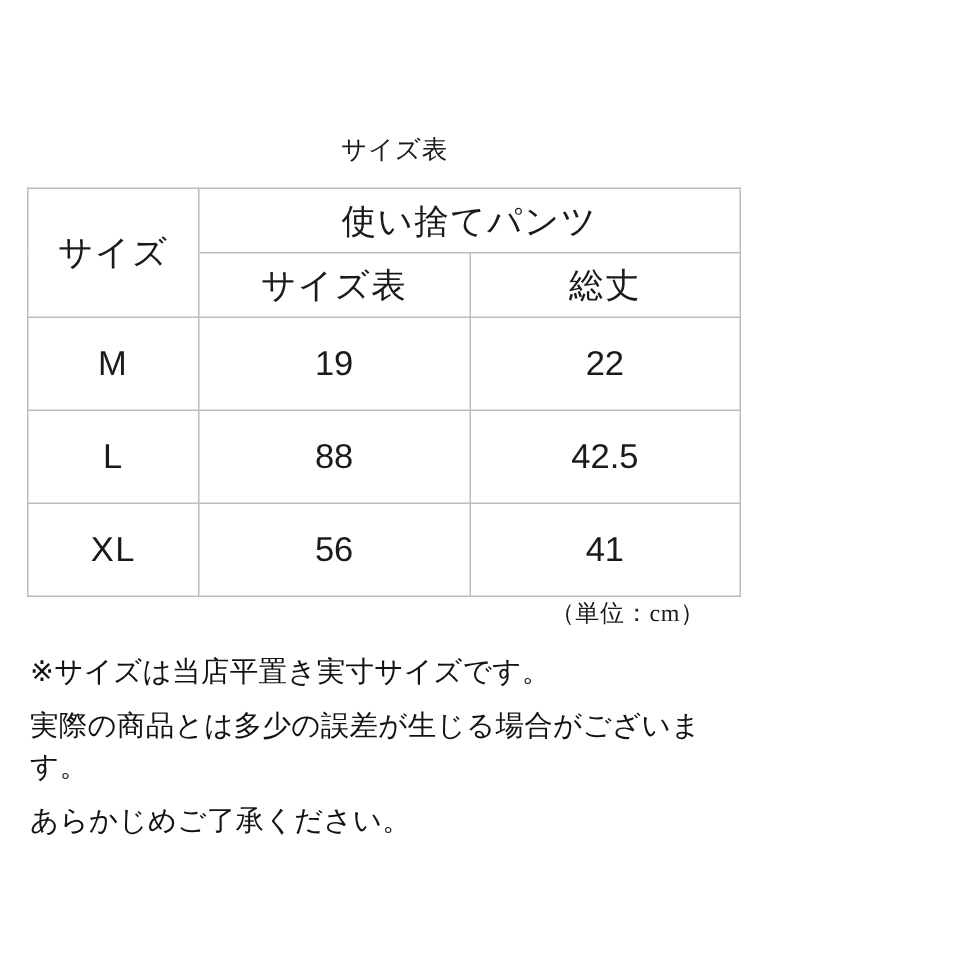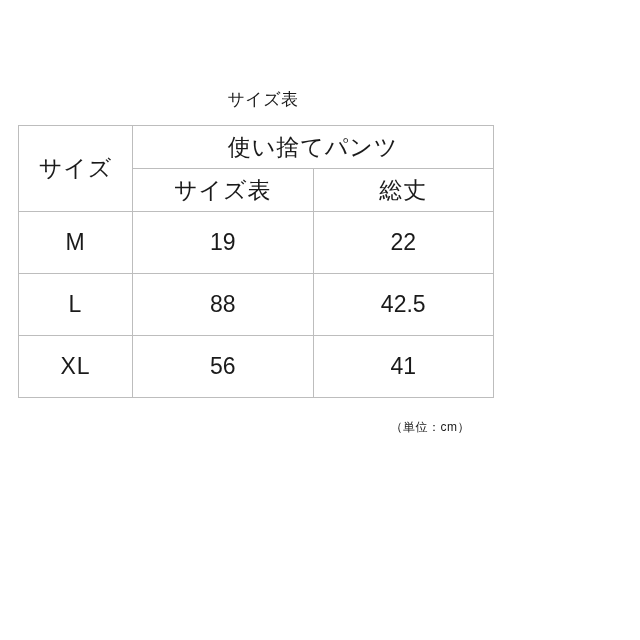--- a/index.html
+++ b/index.html
@@ -70,25 +70,26 @@
   .cell-row-label {
     font-size: 17px;
     letter-spacing: 1px;
   }
   .cell-num {
     font-size: 17px;
   }
 
   .unit-note {
     text-align: right;
-    font-size: 12px;
-    margin-top: 21px;
+    font-size: 16px;
+    margin-top: 1px;
     padding-right: 24px;
     color: #1a1a1a;
     letter-spacing: 0.5px;
+    font-family: Liberation Serif, serif;
   }
   .notes {
     margin-top: 16px;
     padding-left: 20px;
     padding-right: 12px;
   }
   .notes p {
     margin: 0 0 9px 0;
     font-size: 19px;
     line-height: 1.42;
@@ -134,14 +135,19 @@
           <td class="cell-row-label">XL</td>
           <td class="cell-num">56</td>
           <td class="cell-num">41</td>
         </tr>
       </tbody>
     </table>
 
     <div class="unit-note">（単位：cm）</div>
   </div>
 
+  <div class="notes">
+    <p>※サイズは当店平置き実寸サイズです。</p>
+    <p>実際の商品とは多少の誤差が生じる場合がございます。</p>
+    <p>あらかじめご了承ください。</p>
+  </div>
 
 </div>
 
 </body></html>

